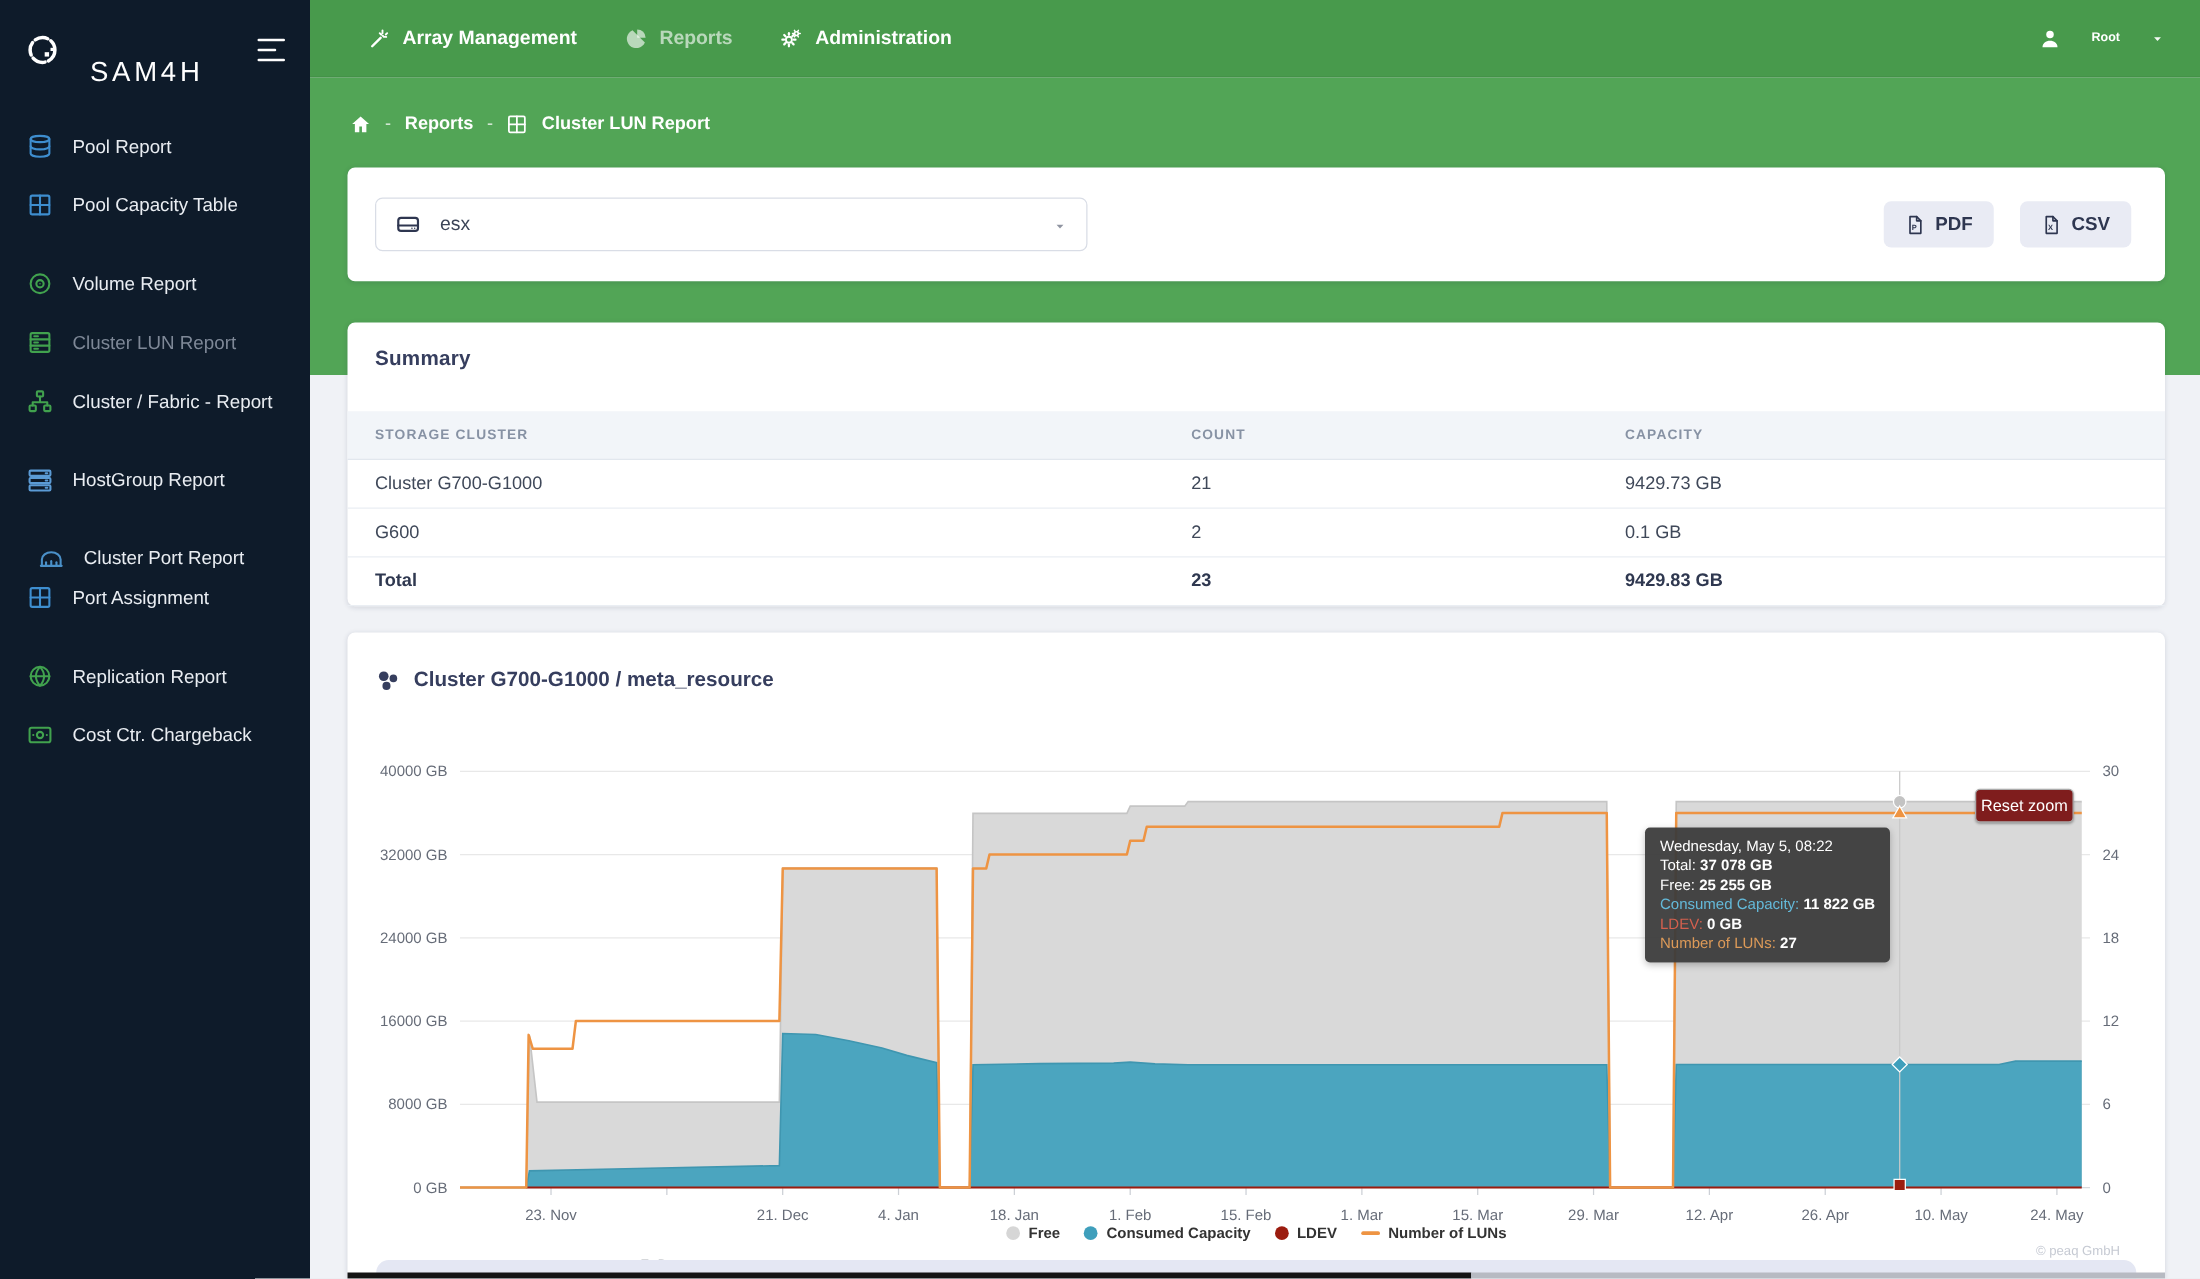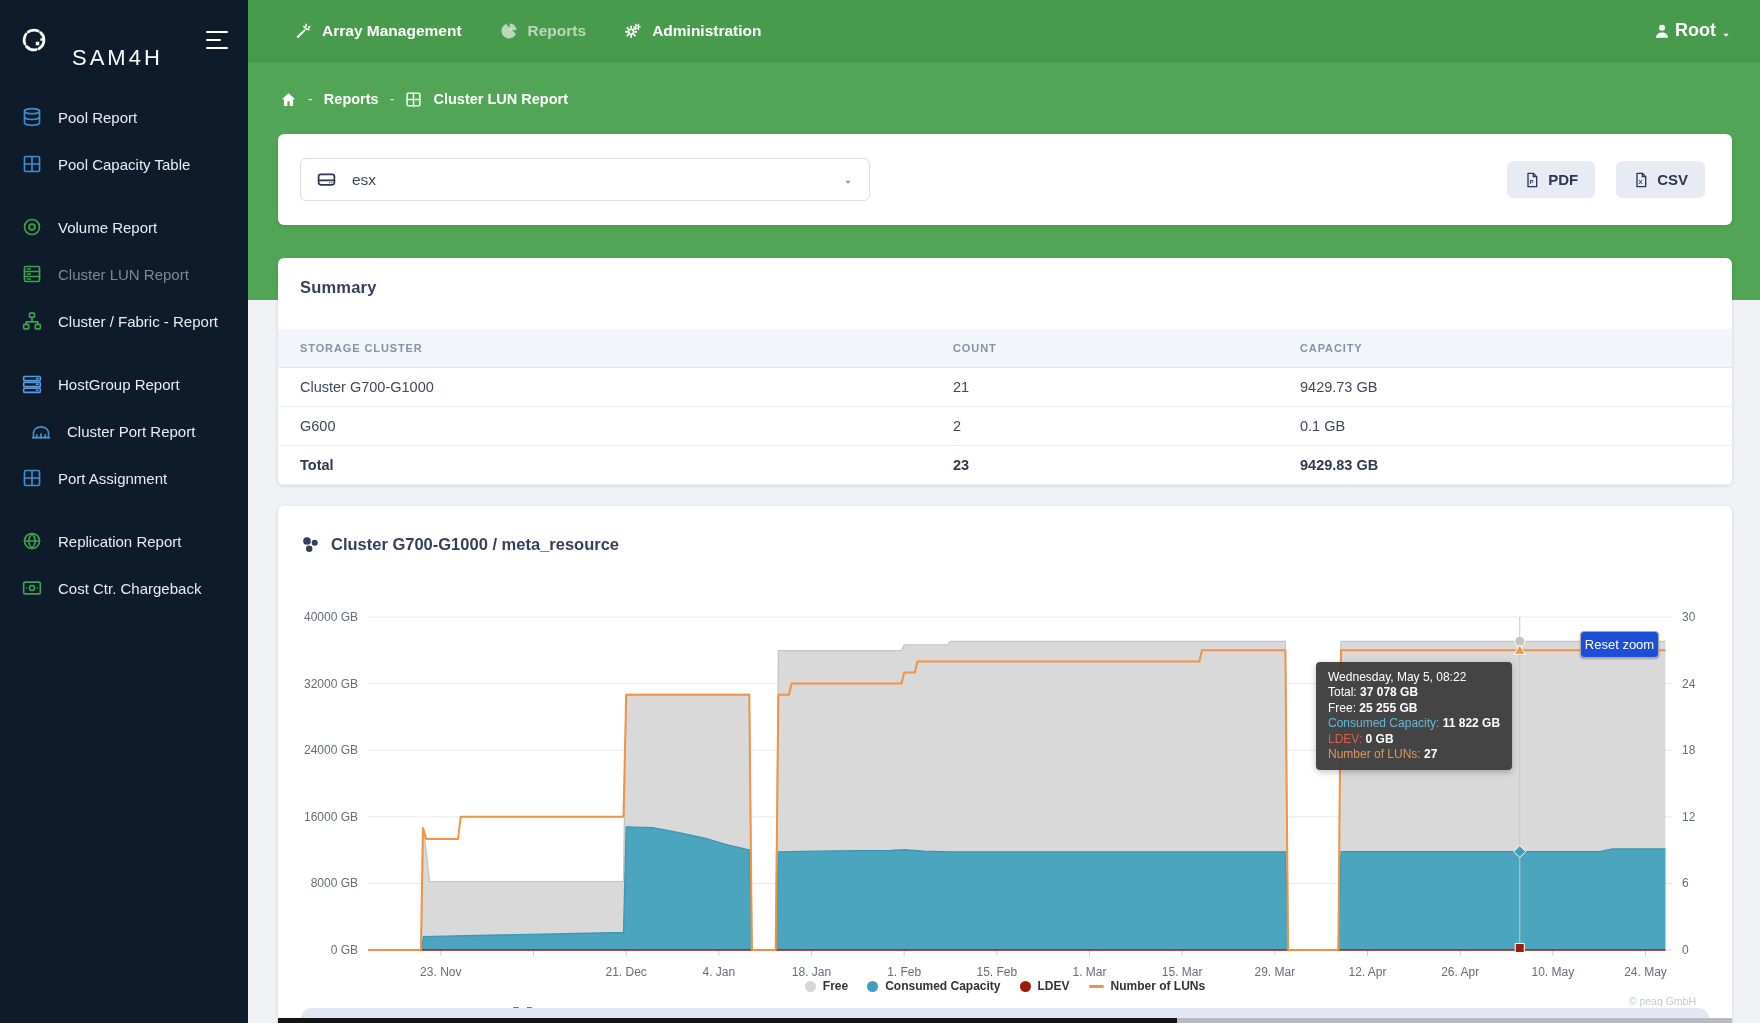--- a/index.html
+++ b/index.html
@@ -21,21 +21,21 @@
   .side-item .sicon{width:20px;height:20px;margin-right:16px;flex:0 0 20px;}
   .sicon svg,.logo-icon svg,.nicon svg,.bicon svg,.micon svg{width:100%;height:100%;display:block;}
 
   
   .navbar{position:absolute;left:248px;top:0;width:1512px;height:62px;background:#489a4c;
           border-bottom:1px solid rgba(0,0,0,.07);display:flex;align-items:center;
           padding:0 28px 0 46px;color:#fff;z-index:5;}
   .nav-item{display:flex;align-items:flex-end;gap:10px;margin-right:38px;font-size:15.5px;font-weight:600;cursor:pointer;}
   .nav-item.active{color:rgba(255,255,255,.62);}
   .nicon{width:18px;height:18px;}
-  .nav-user{margin-left:auto;display:flex;align-items:center;gap:4px;font-size:18px;font-weight:600;cursor:pointer;}
+  .nav-user{margin-left:auto;display:flex;align-items:center;gap:24px;font-size:10px;font-weight:600;cursor:pointer;}
   .caret{width:12px;height:12px;opacity:.95;}
 
   
   .hero{position:absolute;left:248px;top:62px;width:1512px;height:238px;background:#52a556;}
   .breadcrumb{position:absolute;left:280px;top:88px;height:22px;display:flex;align-items:center;
               gap:11px;color:#fff;font-size:14.5px;font-weight:600;z-index:4;}
   .breadcrumb .sep{font-weight:400;color:rgba(255,255,255,.8);}
   .bicon{width:17px;height:17px;}
 
   
@@ -75,21 +75,21 @@
           align-items:center;gap:19px;}
   .leg-item{display:flex;align-items:center;gap:7px;font-size:12px;font-weight:700;color:#333;cursor:pointer;}
   .leg-dot{width:11px;height:11px;border-radius:50%;}
   .leg-line{width:15px;height:3px;border-radius:2px;}
   .watermark{position:absolute;right:36px;top:489px;font-size:10.5px;color:#c6cad3;}
   .hscroll{position:absolute;left:23px;top:502px;width:1408px;height:15px;background:#e4e7f3;border-radius:10px 10px 0 0;}
   .tooltip{position:absolute;left:1038px;top:156px;background:rgba(58,58,58,.94);color:#fff;border-radius:4px;
            padding:8px 12px;font-size:12px;line-height:15.4px;white-space:nowrap;z-index:8;
            box-shadow:0 2px 6px rgba(0,0,0,.25);}
   .tooltip b{font-weight:700;}
-  .reset-zoom{position:absolute;left:1302px;top:125px;width:79px;height:27px;background:#1d4ed8;
+  .reset-zoom{position:absolute;left:1302px;top:125px;width:79px;height:27px;background:#7f1d1d;
               border:1px solid #ababab;border-radius:4px;color:#fff;font-size:13px;display:flex;
               align-items:center;justify-content:center;cursor:pointer;z-index:7;
               box-shadow:0 1px 2px rgba(0,0,0,.3);}
   .strip-dark{position:absolute;left:278px;top:1018px;width:899px;height:5px;background:#141414;z-index:9;}
   .strip-gray{position:absolute;left:1177px;top:1018px;width:555px;height:5px;background:#b7bac2;z-index:9;}
 </style>
 </head>
 <body>
 
 <div class="screen">
@@ -171,21 +171,21 @@
               <rect x="2" y="3" width="20" height="5" rx="1"></rect>
               <rect x="2" y="10" width="20" height="5" rx="1"></rect>
               <rect x="2" y="17" width="20" height="5" rx="1"></rect>
               <line x1="17.5" y1="5.5" x2="19" y2="5.5"></line>
               <line x1="17.5" y1="12.5" x2="19" y2="12.5"></line>
               <line x1="17.5" y1="19.5" x2="19" y2="19.5"></line>
             </svg>
           </span>
           <span>HostGroup Report</span>
         </div>
-        <div class="side-item" style="top: 411px; padding-left: 31px;">
+        <div class="side-item" style="top: 426px; padding-left: 31px;">
           <span class="sicon" style="color:#4a90c8">
             <svg viewBox="0 0 24 24" fill="none" stroke="currentColor" stroke-width="2" stroke-linecap="round" stroke-linejoin="round">
               <path d="M3 20v-6a9 7 0 0 1 18 0v6"></path>
               <line x1="2" y1="20" x2="22" y2="20"></line>
               <line x1="7" y1="16.5" x2="7" y2="20"></line>
               <line x1="12" y1="15.5" x2="12" y2="20"></line>
               <line x1="17" y1="16.5" x2="17" y2="20"></line>
             </svg>
           </span>
           <span>Cluster Port Report</span>

